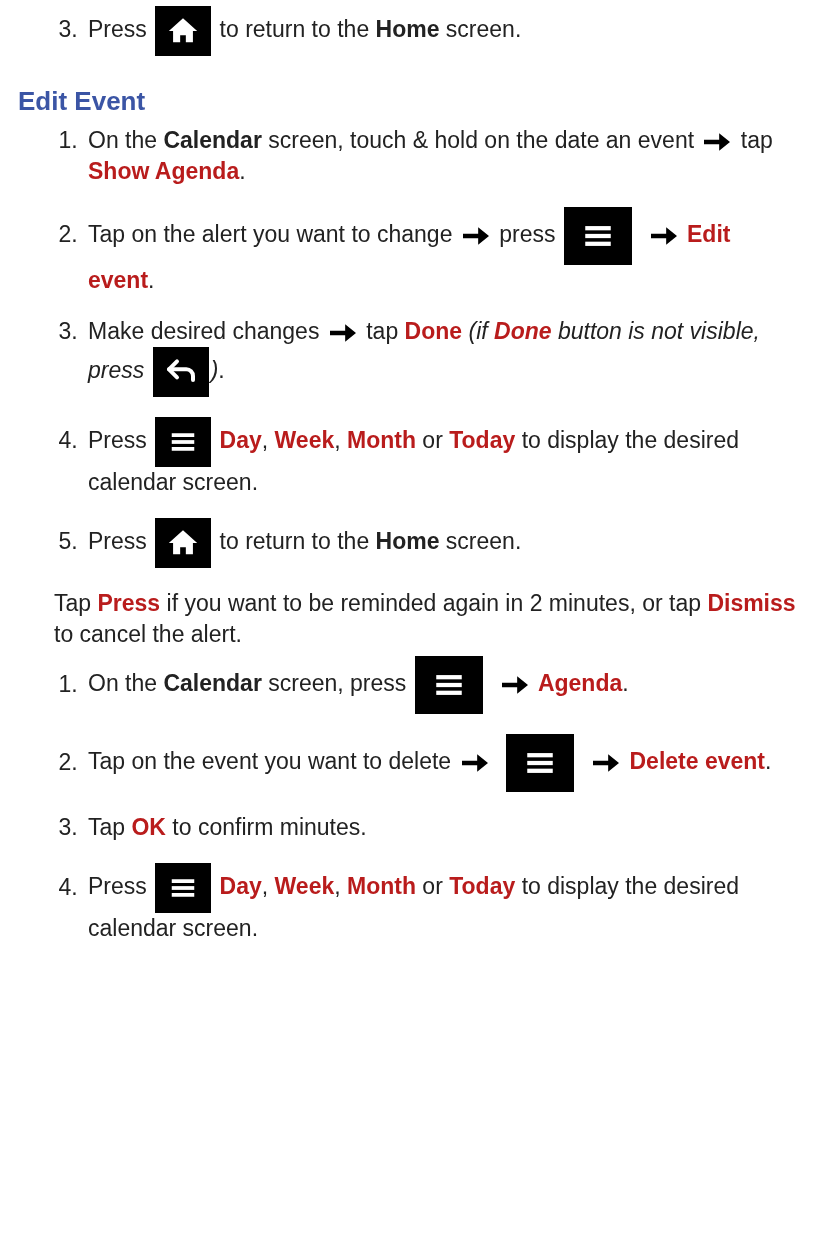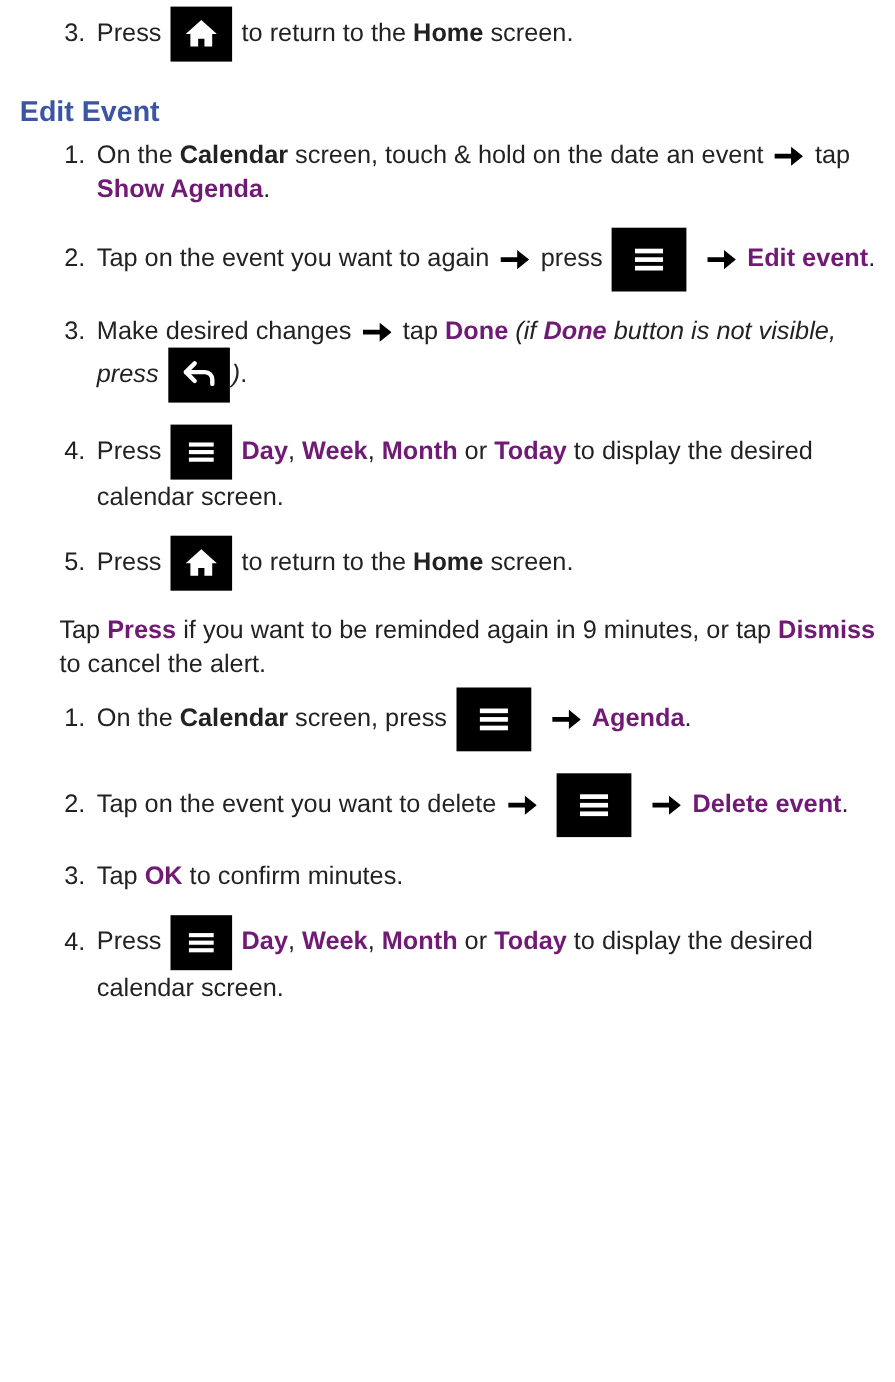--- a/index.html
+++ b/index.html
@@ -35,21 +35,21 @@
     margin: 6px 0 0 36px;
     max-width: 760px;
   }
   .body-p + .body-p {
     margin-top: 14px;
   }
   .bold { font-weight: 700; }
   .italic { font-style: italic; }
   .ui-label {
     font-family: "Segoe UI", Arial, sans-serif;
-    color: #701a75;
+    color: #b91c1c;
     font-weight: 700;
   }
   .icon {
     display: inline-flex;
     align-items: center;
     justify-content: center;
     background: #000;
     vertical-align: middle;
     margin: 0 2px;
   }
@@ -83,21 +83,21 @@
 
   <h2 class="section">Edit Event</h2>
   <ol>
     <li>
       <span>On the </span><span class="bold">Calendar</span><span> screen, touch &amp; hold on the date an event </span><span class="arrow-icon"><svg width="26" height="22" viewBox="0 0 24 20">
             <path fill="#000" d="M0 8 h14 V2 l10 8 -10 8 v-6 H0 Z"></path>
           </svg></span><span> tap </span><span class="ui-label">Show Agenda</span><span>.</span>
     </li>
 
     <li>
-      <span>Tap on the event you want to again </span><span class="arrow-icon"><svg width="26" height="22" viewBox="0 0 24 20">
+      <span>Tap on the alert you want to change </span><span class="arrow-icon"><svg width="26" height="22" viewBox="0 0 24 20">
             <path fill="#000" d="M0 8 h14 V2 l10 8 -10 8 v-6 H0 Z"></path>
           </svg></span><span> press </span>
       <span class="icon icon-xl">
         <svg width="40" height="34" viewBox="0 0 24 24" fill="#fff">
           <rect x="3" y="5" width="18" height="3"></rect>
             <rect x="3" y="10.5" width="18" height="3"></rect>
             <rect x="3" y="16" width="18" height="3"></rect>
         </svg>
       </span>
       &nbsp;<span class="arrow-icon"><svg width="26" height="22" viewBox="0 0 24 20">
@@ -135,21 +135,21 @@
       <span class="icon icon-lg">
         <svg width="36" height="34" viewBox="0 0 24 24" fill="#fff">
           <path d="M12 3 L2 12 h3 v8 h5 v-5 h4 v5 h5 v-8 h3 Z"></path>
         </svg>
       </span>
       <span> to return to the </span><span class="bold">Home</span><span> screen.</span>
     </li>
   </ol>
 
   <p class="body-p">
-    <span>Tap </span><span class="ui-label">Press</span><span> if you want to be reminded again in 9 minutes, or tap </span><span class="ui-label">Dismiss</span><span> to cancel the alert.</span>
+    <span>Tap </span><span class="ui-label">Press</span><span> if you want to be reminded again in 2 minutes, or tap </span><span class="ui-label">Dismiss</span><span> to cancel the alert.</span>
   </p>
 
   <ol>
     <li>
       <span>On the </span><span class="bold">Calendar</span><span> screen, press </span>
       <span class="icon icon-xl">
         <svg width="40" height="34" viewBox="0 0 24 24" fill="#fff">
           <rect x="3" y="5" width="18" height="3"></rect>
             <rect x="3" y="10.5" width="18" height="3"></rect>
             <rect x="3" y="16" width="18" height="3"></rect>

